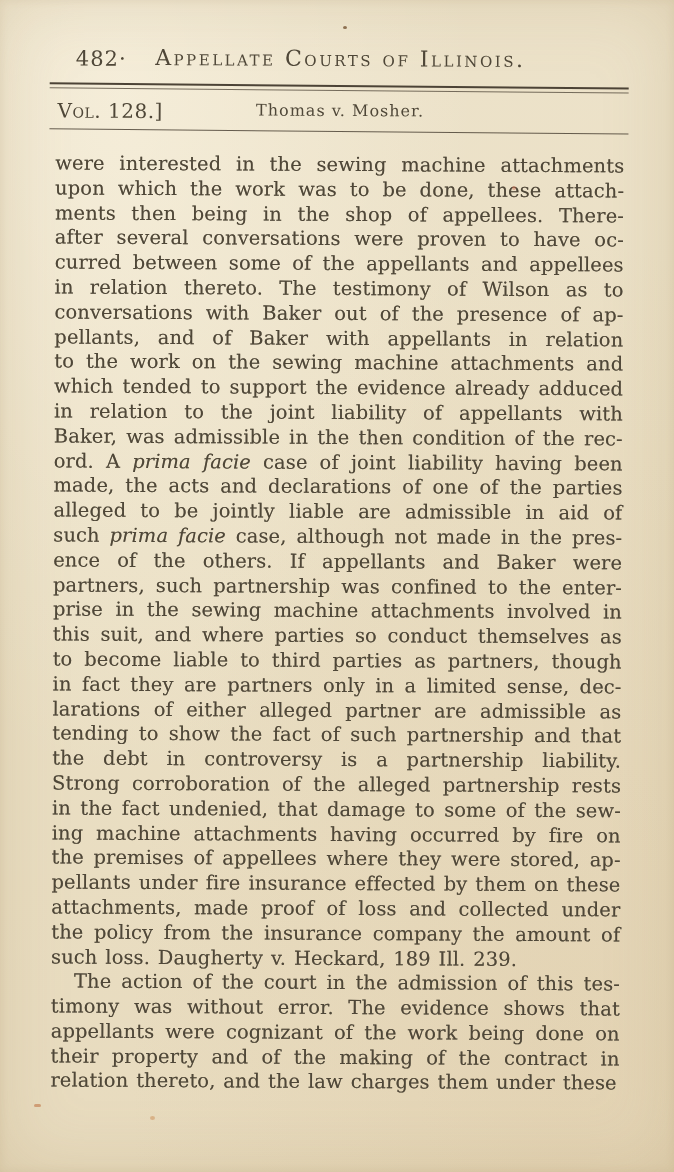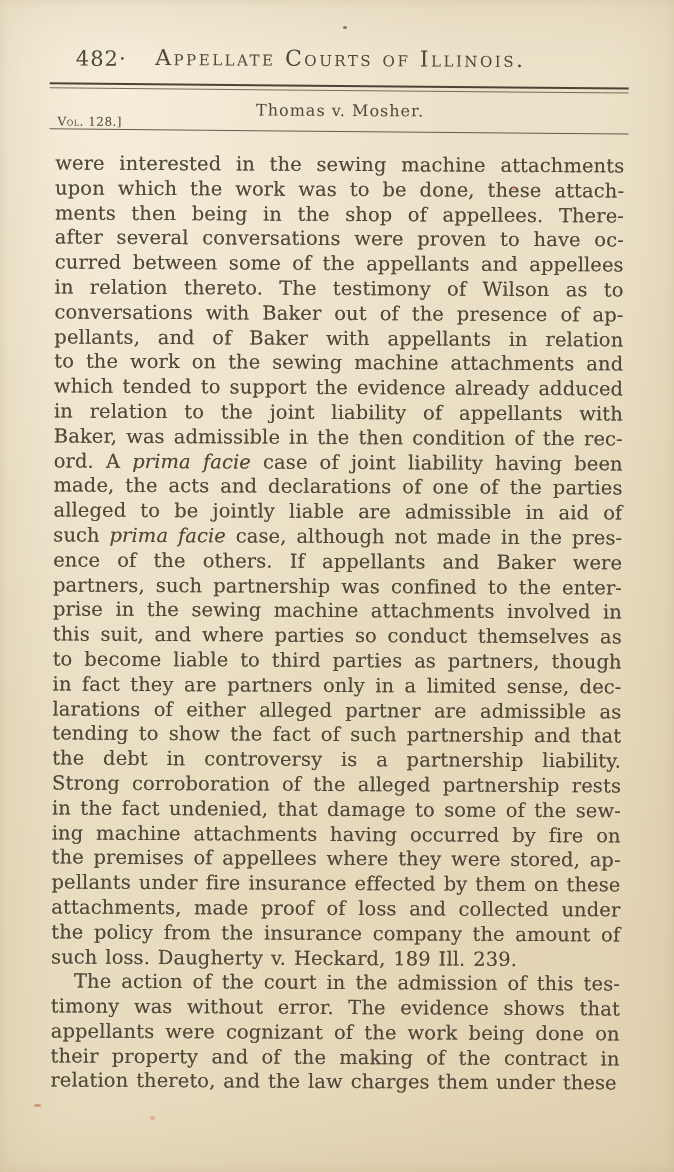--- a/index.html
+++ b/index.html
@@ -69,22 +69,22 @@
     border-top: 1.4px solid rgba(76,67,54,0.85);
   }
   .subhead {
     position: relative;
     height: 27px;
     margin-top: 7px;
   }
   .vol {
     position: absolute;
     left: 2px;
-    top: 18px;
-    font-size: 12px;
+    top: 2px;
+    font-size: 20px;
     letter-spacing: 0.5px;
   }
   .case-title {
     display: block;
     text-align: center;
     font-size: 16px;
     letter-spacing: 1px;
     padding-top: 3px;
   }
   .body-text {

